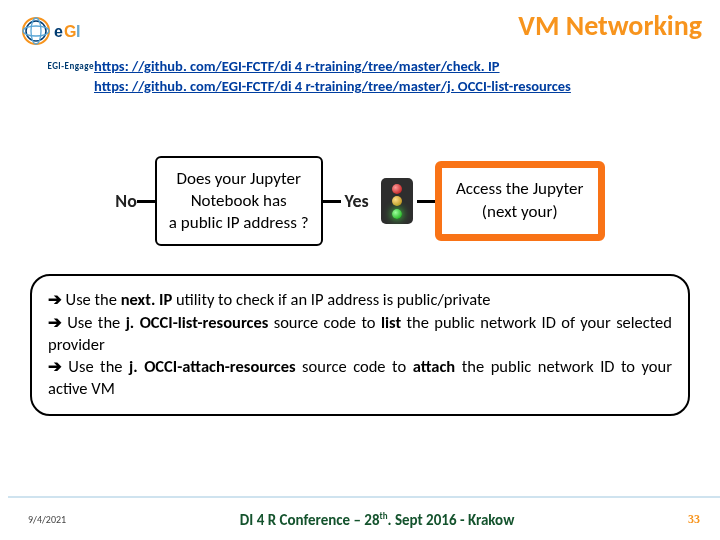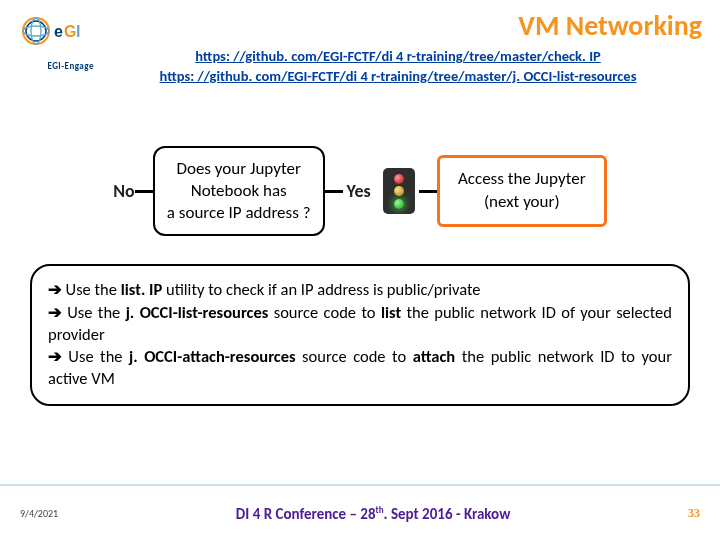--- a/index.html
+++ b/index.html
@@ -19,23 +19,23 @@
     width: 80px; height: 50px;
     position: relative;
     flex-shrink: 0;
   }
   .logo svg { width: 100%; height: 100%; }
   .logo-text { font-size: 9px; color: #003b71; font-weight: bold; letter-spacing: 0.5px; text-align: right; margin-top: -2px;}
   .title-block { flex: 1; text-align: right; }
   .title {
     font-size: 28px; font-weight: 700;
     color: #f7941d;
-    margin-bottom: 4px;
+    margin-bottom: 14px;
   }
-  .links { text-align: center; }
+  .links { text-align: left; }
   .link {
     display: block;
     font-size: 14.5px;
     color: #003ea0;
     text-decoration: underline;
     font-weight: 700;
     line-height: 1.35;
     cursor: pointer;
   }
   .diagram-row {
@@ -48,21 +48,21 @@
   }
   .no-label, .yes-label {
     font-size: 18px; font-weight: 700; color: #222;
   }
   .no-label { margin-right: 0; }
   .connector-h {
     width: 18px; height: 3px; background: #000;
   }
   .decision {
     border: 2px solid #000;
-    border-radius: 12px;
+    border-radius: 6px;
     padding: 10px 12px;
     text-align: center;
     font-size: 17px;
     line-height: 1.3;
     color: #000;
     background: #fff;
   }
   .yes-label { margin: 0 8px 0 4px; }
   .traffic {
     width: 32px; height: 46px;
@@ -72,21 +72,21 @@
     align-items: center; justify-content: space-evenly;
     padding: 3px 0;
     margin: 0 4px;
     position: relative;
   }
   .light { width: 10px; height: 10px; border-radius: 50%; }
   .lr { background: radial-gradient(circle at 35% 35%, #ff9a9a, #b00000); }
   .la { background: radial-gradient(circle at 35% 35%, #ffe08a, #b07b00); }
   .lg { background: radial-gradient(circle at 35% 35%, #9cff9c, #00a000); box-shadow: 0 0 8px #4cff4c; }
   .outcome {
-    border: 3px solid #f97316;
+    border: 7px solid #f97316;
     border-radius: 6px;
     padding: 10px 4px;
     text-align: center;
     font-size: 17px;
     color: #000;
     line-height: 1.35;
     background: #fff;
     min-width: 170px;
   }
   .bullets-box {
@@ -95,29 +95,29 @@
     border-radius: 20px;
     padding: 12px 16px 14px 16px;
     font-size: 16.5px;
     line-height: 1.35;
     text-align: justify;
   }
   .bullets-box p { margin: 0; }
   .arrow-bullet { font-weight: 700; font-family: Arial, sans-serif; }
   .footer {
     position: absolute;
-    left: 0; right: 0; bottom: 0;
-    height: 56px;
+    left: 8px; right: 0; bottom: 0;
+    height: 44px;
     background: #fff;
     border-top: 2px solid #cfe3ef;
     display: flex; align-items: center; justify-content: space-between;
     padding: 0 20px;
   }
   .fdate { font-size: 10px; color: #444; }
-  .fcenter { font-size: 15px; color: #4c1d95; font-weight: 700; }
+  .fcenter { font-size: 15px; color: #14532d; font-weight: 700; }
   .fcenter sup { font-size: 9px; }
   .fpage { font-size: 12px; color: #f7941d; font-weight: 700; font-family: Liberation Serif, serif; }
 </style>
 </head>
 <body>
 
 <div class="header">
   <div class="logo">
     <svg viewBox="0 0 80 40">
       <circle cx="22" cy="18" r="13" fill="none" stroke="#f7941d" stroke-width="2"></circle>
@@ -138,39 +138,39 @@
     </div>
   </div>
 </div>
 
 <div class="diagram-row">
   <span class="no-label">No</span>
   <div class="connector-h"></div>
   <div class="decision">
     <div>Does your Jupyter</div>
     <div>Notebook has</div>
-    <div>a source IP address ?</div>
+    <div>a public IP address ?</div>
   </div>
   <div class="connector-h"></div>
   <span class="yes-label">Yes</span>
   <div class="traffic">
     <div class="light lr"></div>
     <div class="light la"></div>
     <div class="light lg"></div>
   </div>
   <div class="connector-h"></div>
   <div class="outcome">
     <div>Access the Jupyter</div>
     <div>(next your)</div>
   </div>
 </div>
 
 <div class="bullets-box">
   <p>
-    <span class="arrow-bullet">➔</span><span>  Use the </span><b>list. IP</b><span> utility to check if an IP address is public/private</span>
+    <span class="arrow-bullet">➔</span><span>  Use the </span><b>next. IP</b><span> utility to check if an IP address is public/private</span>
   </p>
   <p>
     <span class="arrow-bullet">➔</span><span>  Use the </span><b>j. OCCI-list-resources</b><span> source code to </span><b>list</b><span> the public network ID of your selected provider</span>
   </p>
   <p>
     <span class="arrow-bullet">➔</span><span> Use the </span><b>j. OCCI-attach-resources</b><span> source code to </span><b>attach</b><span> the public network ID to your active VM</span>
   </p>
 </div>
 
 <div class="footer">

